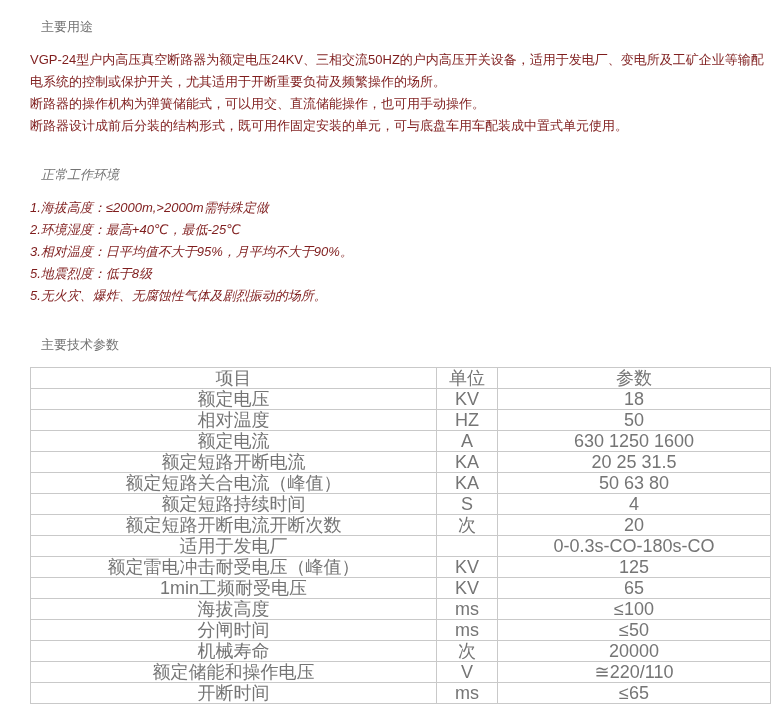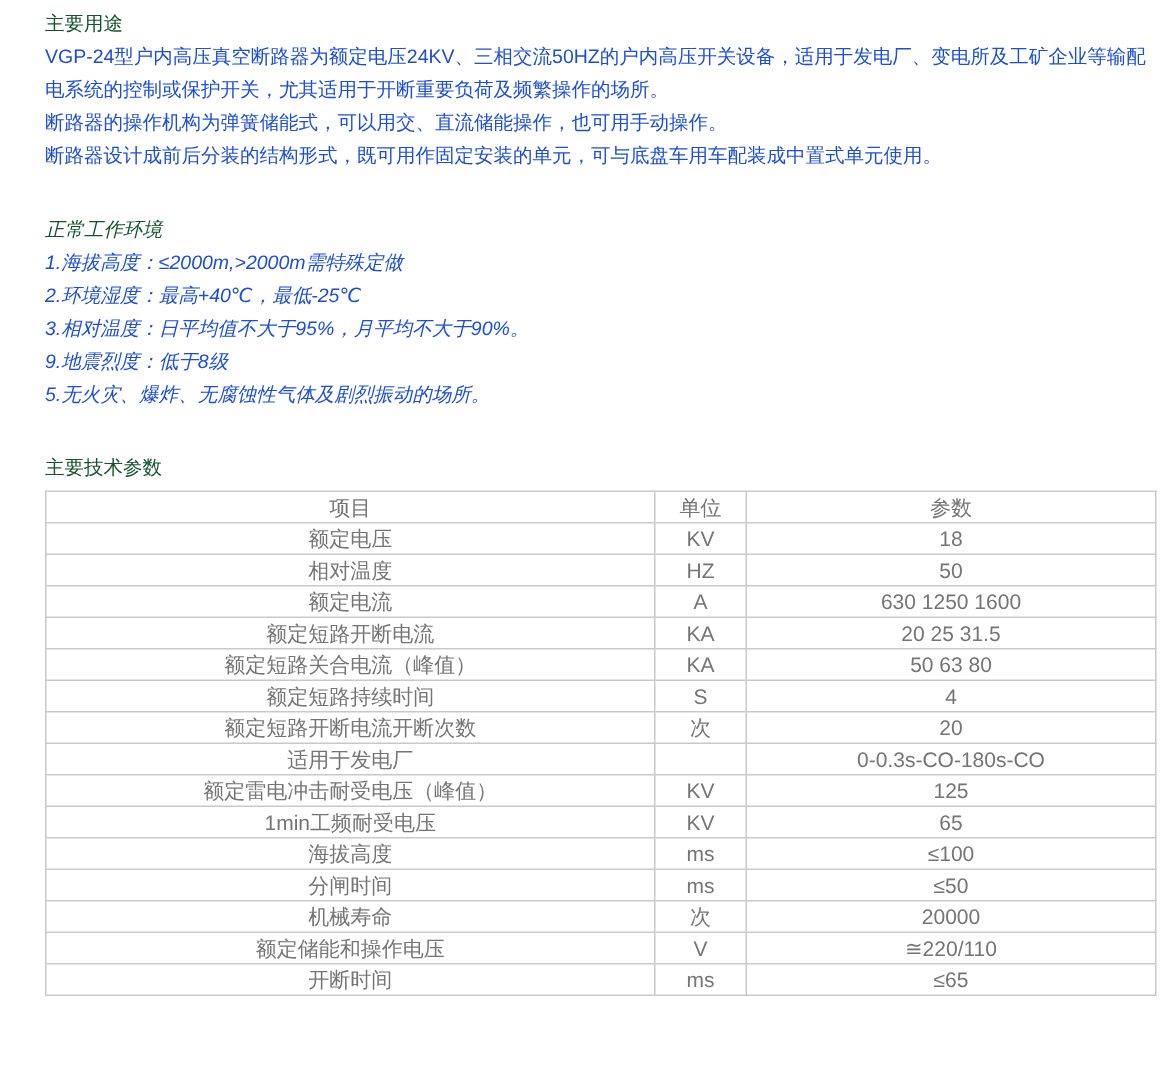--- a/index.html
+++ b/index.html
@@ -16,44 +16,44 @@
     line-height: 22px;
     color: #6b6b6b;
   }
   .content {
     padding: 5px 16px 0 30px;
   }
   .section {
     margin: 0 0 5px 0;
   }
   .section-heading {
-    margin: 0;
+    margin: 11px;
     font-size: 13px;
     font-weight: normal;
-    color: #14532d;
+    color: #737373;
   }
   .para, .env-item {
     margin: 0;
-    color: #1d4ed8;
+    color: #7f1d1d;
   }
   table.params {
     border-collapse: collapse;
     table-layout: fixed;
     width: 740px;
     margin-top: 4px;
   }
   table.params th,
   table.params td {
     border: 1px solid #c9c9c9;
     height: 20px;
     padding: 0 2px;
     text-align: center;
     vertical-align: middle;
     font-weight: normal;
-    font-size: 14px;
+    font-size: 18px;
     line-height: 20px;
     color: #757575;
     overflow: hidden;
     white-space: nowrap;
   }
   col.c-item { width: 406px; }
   col.c-unit { width: 61px; }
   col.c-value { width: 273px; }
 </style>
 </head>
@@ -66,21 +66,21 @@
     <p class="para">VGP-24型户内高压真空断路器为额定电压24KV、三相交流50HZ的户内高压开关设备，适用于发电厂、变电所及工矿企业等输配电系统的控制或保护开关，尤其适用于开断重要负荷及频繁操作的场所。</p>
     <p class="para">断路器的操作机构为弹簧储能式，可以用交、直流储能操作，也可用手动操作。</p>
     <p class="para">断路器设计成前后分装的结构形式，既可用作固定安装的单元，可与底盘车用车配装成中置式单元使用。</p>
   </div>
 
   <div class="section" style="margin-top:27px;font-style:italic;">
     <h3 class="section-heading">正常工作环境</h3>
     <p class="env-item">1.海拔高度：≤2000m,&gt;2000m需特殊定做</p>
     <p class="env-item">2.环境湿度：最高+40℃，最低-25℃</p>
     <p class="env-item">3.相对温度：日平均值不大于95%，月平均不大于90%。</p>
-    <p class="env-item">9.地震烈度：低于8级</p>
+    <p class="env-item">5.地震烈度：低于8级</p>
     <p class="env-item">5.无火灾、爆炸、无腐蚀性气体及剧烈振动的场所。</p>
   </div>
 
   <div class="section" style="margin-top:27px;">
     <h3 class="section-heading">主要技术参数</h3>
     <table class="params">
       <colgroup>
         <col class="c-item">
         <col class="c-unit">
         <col class="c-value">

